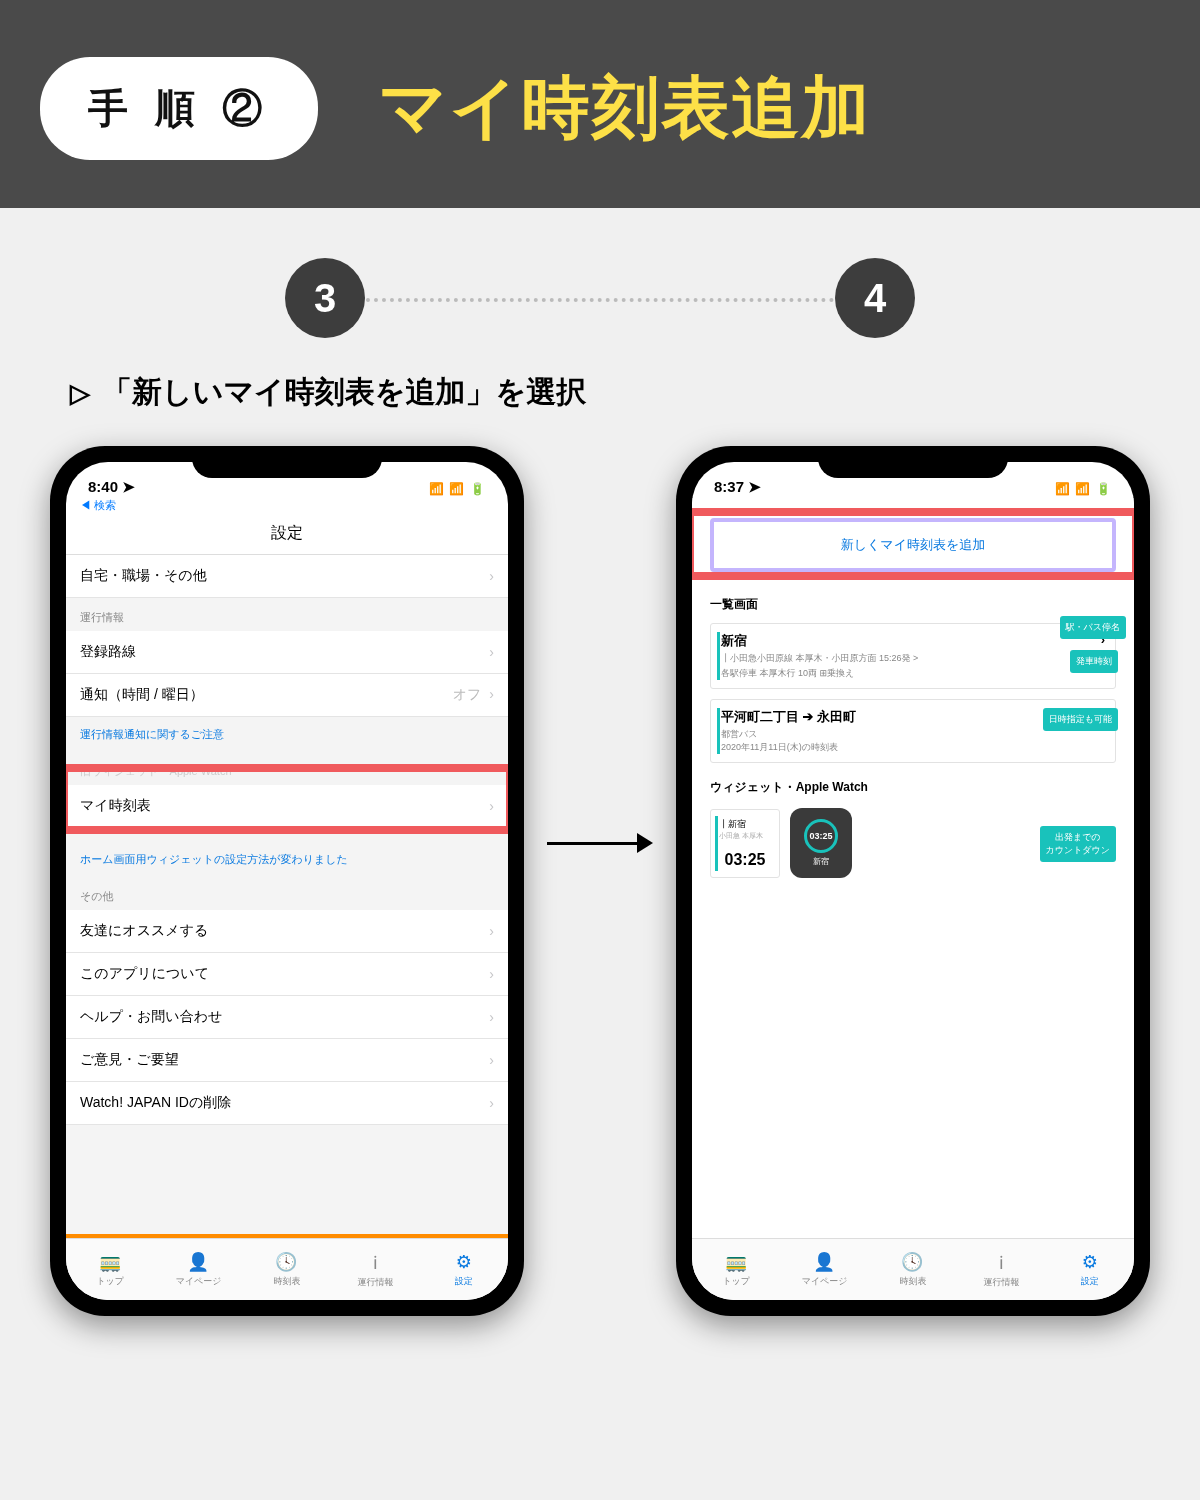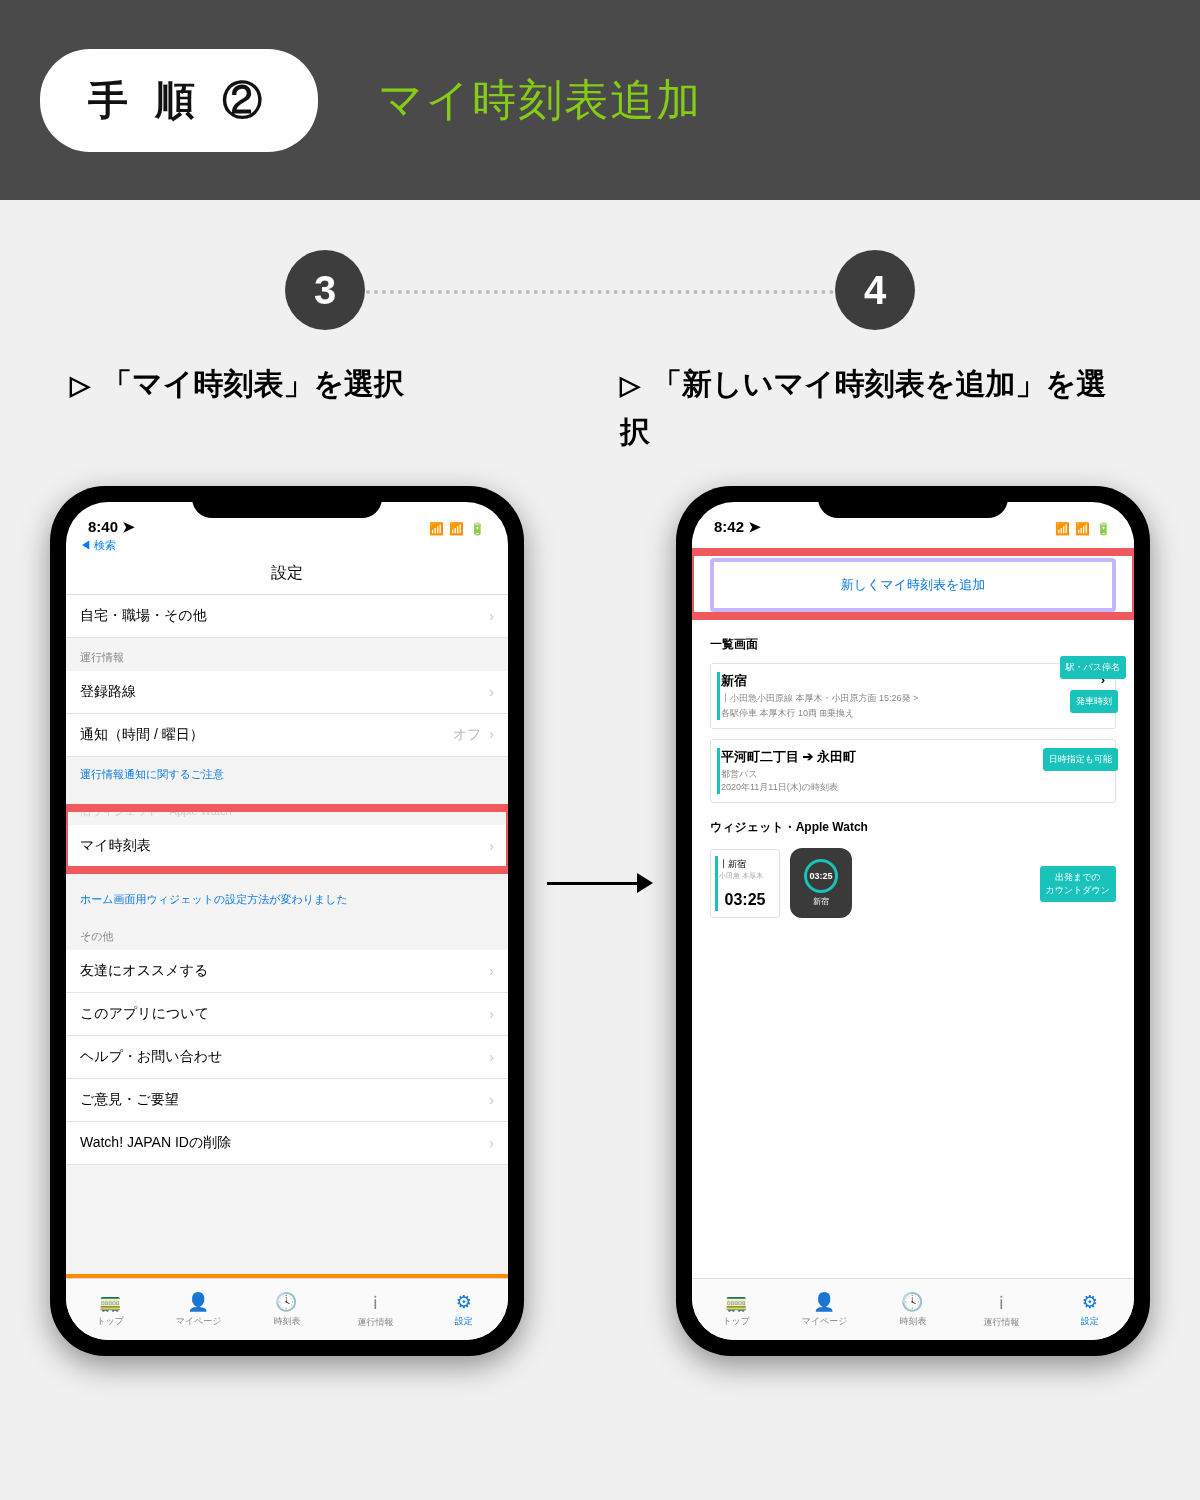--- a/index.html
+++ b/index.html
@@ -9,34 +9,35 @@
     font-family: -apple-system, "Hiragino Sans", "Hiragino Kaku Gothic ProN", sans-serif;
     background: #4a4a4a;
     overflow: hidden;
   }
   .header {
     height: 200px;
     display: flex;
     align-items: center;
     padding: 0 40px;
     gap: 60px;
+    margin-top: 8px;
   }
   .step-badge {
     background: #fff;
     border-radius: 50px;
     padding: 24px 48px;
     font-size: 40px;
     font-weight: 700;
     letter-spacing: 8px;
     color: #111;
   }
   .header-title {
-    color: #84cc16;
-    font-size: 44px;
-    font-weight: 400;
+    color: #fde047;
+    font-size: 68px;
+    font-weight: 700;
     letter-spacing: 2px;
   }
   .content {
     background: #f0f0f0;
     height: 1300px;
     padding: 50px 50px 40px;
     position: relative;
   }
 
   .step-row {
@@ -297,23 +298,20 @@
 <div class="content">
 
   <div class="step-row">
     <div class="dots-line"></div>
     <div class="step-circle">3</div>
     <div class="step-circle">4</div>
   </div>
 
   <div class="captions">
     <div class="caption">
-      <span class="tri">▷</span><span>「マイ時刻表」を選択</span>
-    </div>
-    <div class="caption">
       <span class="tri">▷</span><span>「新しいマイ時刻表を追加」を選択</span>
     </div>
   </div>
 
   <div class="phones">
 
     <div class="phone">
       <div class="notch"></div>
       <div class="screen">
         <div class="hl hl1"></div>
@@ -396,21 +394,21 @@
 
     <div class="arrow">
       <span class="arrow-line"></span><span class="arrow-head"></span>
     </div>
 
     <div class="phone">
       <div class="notch"></div>
       <div class="screen">
         <div class="hl hl2"></div>
         <div class="status-bar">
-          <span><span>8:42</span> ➤</span>
+          <span><span>8:37</span> ➤</span>
           <span class="status-right">📶 📶 🔋</span>
         </div>
 
         <div class="list" style="background:#fff;position:relative">
           <div class="add-btn">新しくマイ時刻表を追加</div>
 
           <div class="sec2-h">一覧画面</div>
 
           <div class="card">
             <div class="teal-bar"></div>

